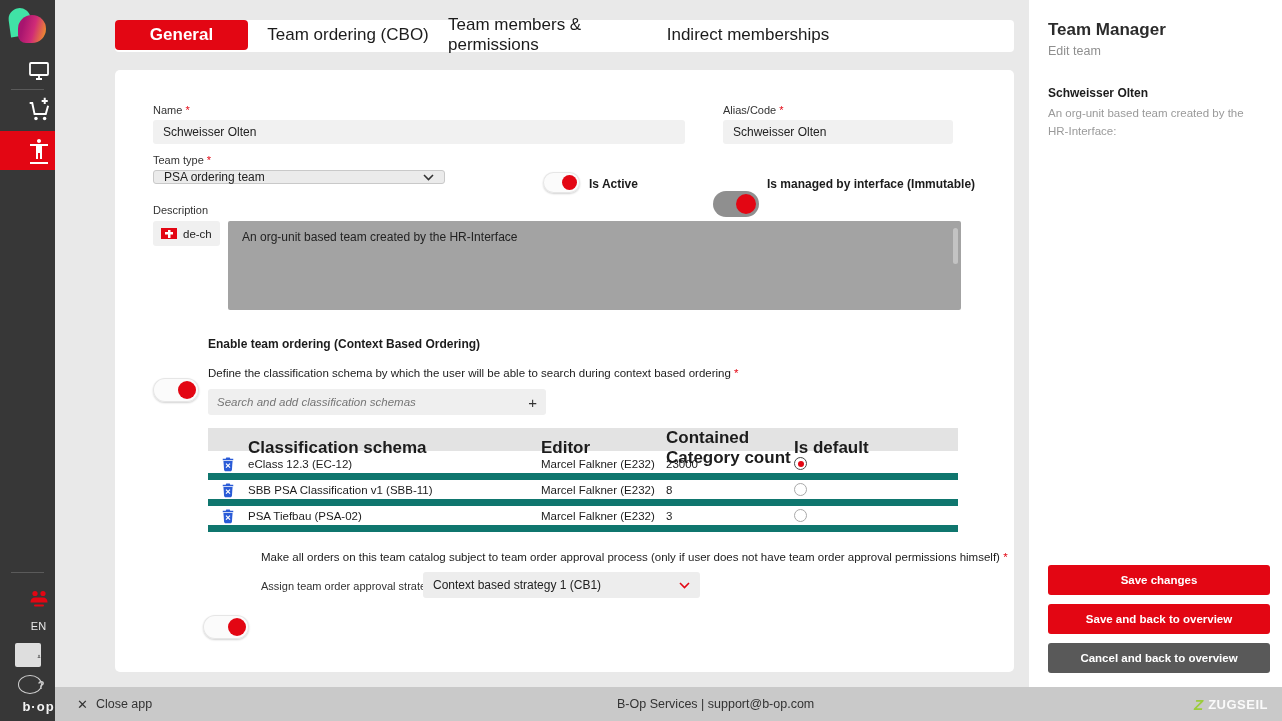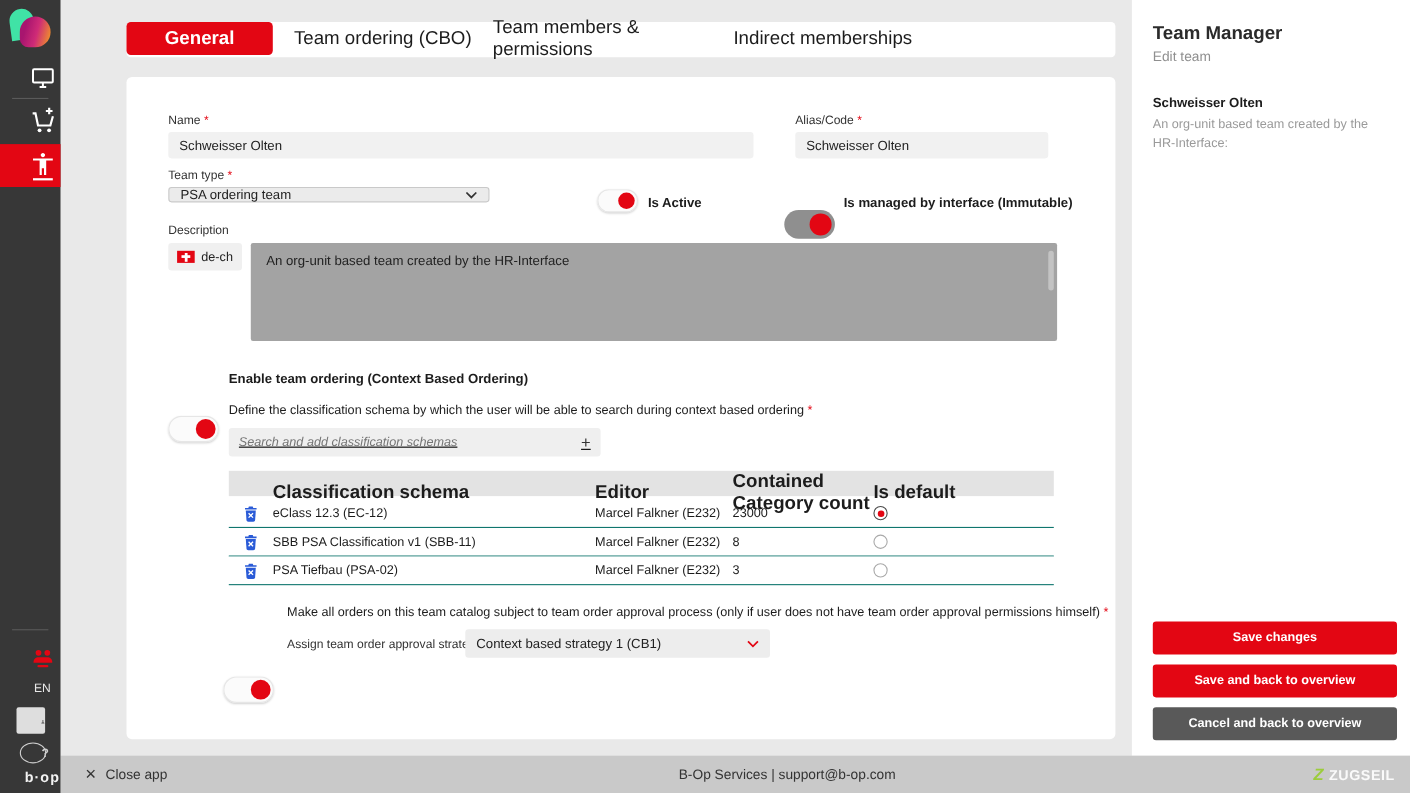--- a/index.html
+++ b/index.html
@@ -46,29 +46,29 @@
 
   .bold-lbl { font-size: 12px; font-weight: bold; color: #1c1c1c; }
   .chip { background: #f0f0f0; border-radius: 3px; display: flex; align-items: center; gap: 6px; padding: 0 8px; font-size: 11.5px; color: #222; }
   .flag { width: 16px; height: 11px; flex: 0 0 auto;
      background: linear-gradient(#fff,#fff) center/8px 2.5px no-repeat,
                  linear-gradient(#fff,#fff) center/2.5px 8px no-repeat, #e30613; }
   .desc-box { background: #a3a3a3; border-radius: 2px; font-size: 12px; color: #222; padding: 8px 14px; line-height: 1.4; }
   .desc-box .sb-thumb { position: absolute; right: 3px; top: 7px; width: 5px; height: 36px; background: #c3c3c3; border-radius: 3px; }
   .body-text { font-size: 11.5px; color: #1c1c1c; white-space: nowrap; }
   .body-text .req { color: var(--red); }
-  .search-box { background: #efefef; border-radius: 3px; display: flex; align-items: center; padding: 0 9px; text-decoration: underline; }
+  .search-box { background: #efefef; border-radius: 3px; display: flex; align-items: center; padding: 0 9px; }
   .search-box input { flex: 1; background: transparent; border: none; outline: none; font-style: italic; font-size: 11.5px; color: #555; font-family: inherit; }
   .search-box .plus { font-size: 15px; color: #333; font-style: normal; }
 
   
   .stable { font-size: 11.5px; color: #1c1c1c; }
   .srow { display: grid; grid-template-columns: 40px 293px 125px 128px 164px; align-items: center; }
   .shead { background: #e3e3e3; height: 23px; font-weight: bold; font-size: 17px; margin-bottom: 3px; }
-  .sbody .srow { height: 26px; border-bottom: 1px solid #0f766e; background: #fff; }
+  .sbody .srow { height: 26px; border-bottom: 7px solid #0f766e; background: #fff; }
   .cell-icon { display: flex; justify-content: center; }
   .radio { width: 13px; height: 13px; border: 1.5px solid #a9a9a9; border-radius: 50%; position: relative; background: #fff; }
   .radio.checked { border-color: #4a4a4a; }
   .radio.checked::after { content: ""; position: absolute; left: 50%; top: 50%; width: 6px; height: 6px; margin: -3px 0 0 -3px; border-radius: 50%; background: var(--red); }
 
   .small-lbl { font-size: 11px; color: #333; }
   .chev { flex: 0 0 auto; }
 
   
   .panel { position: absolute; left: 1029px; top: 0; width: 253px; height: 687px; background: #fff; }

